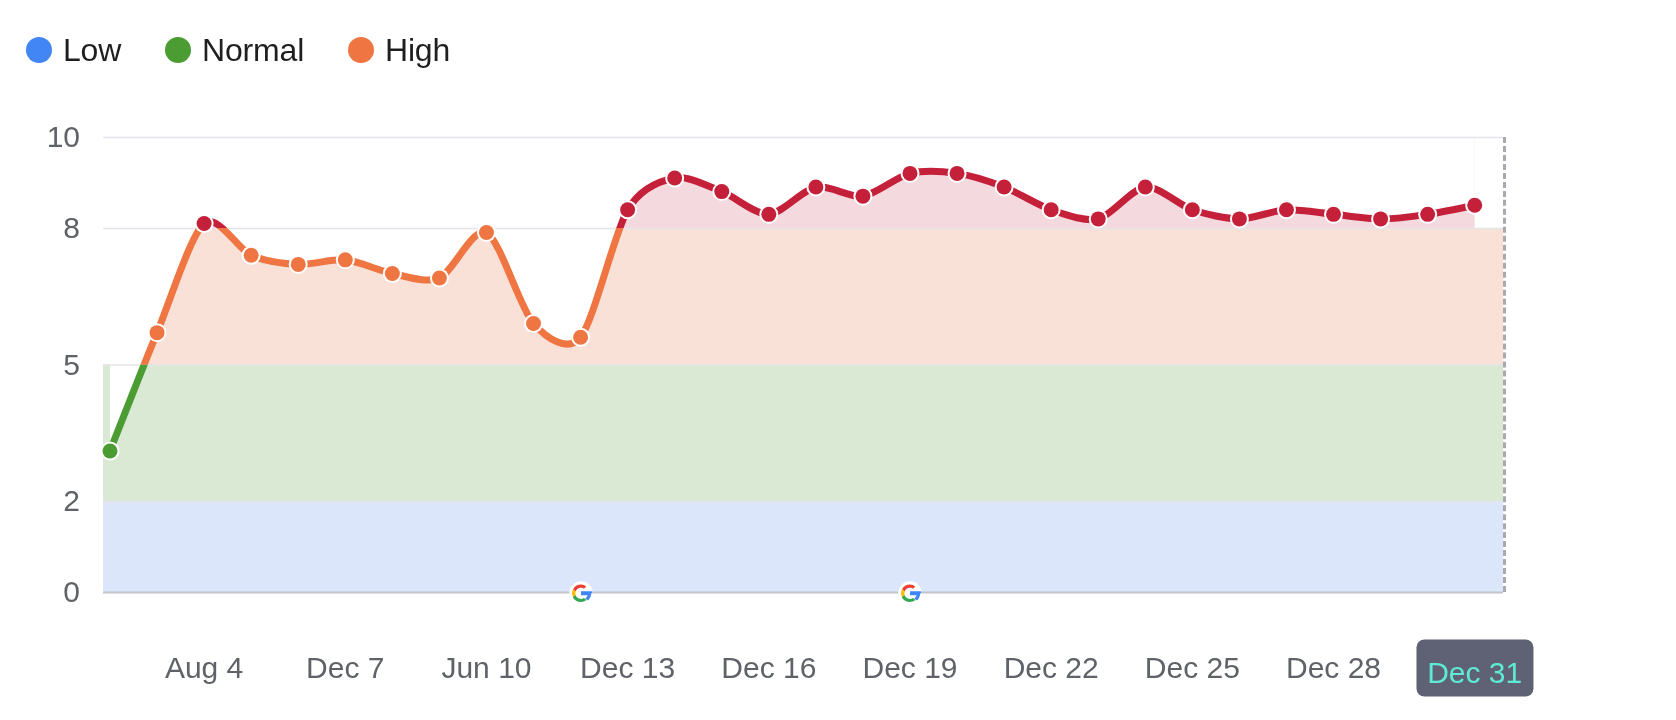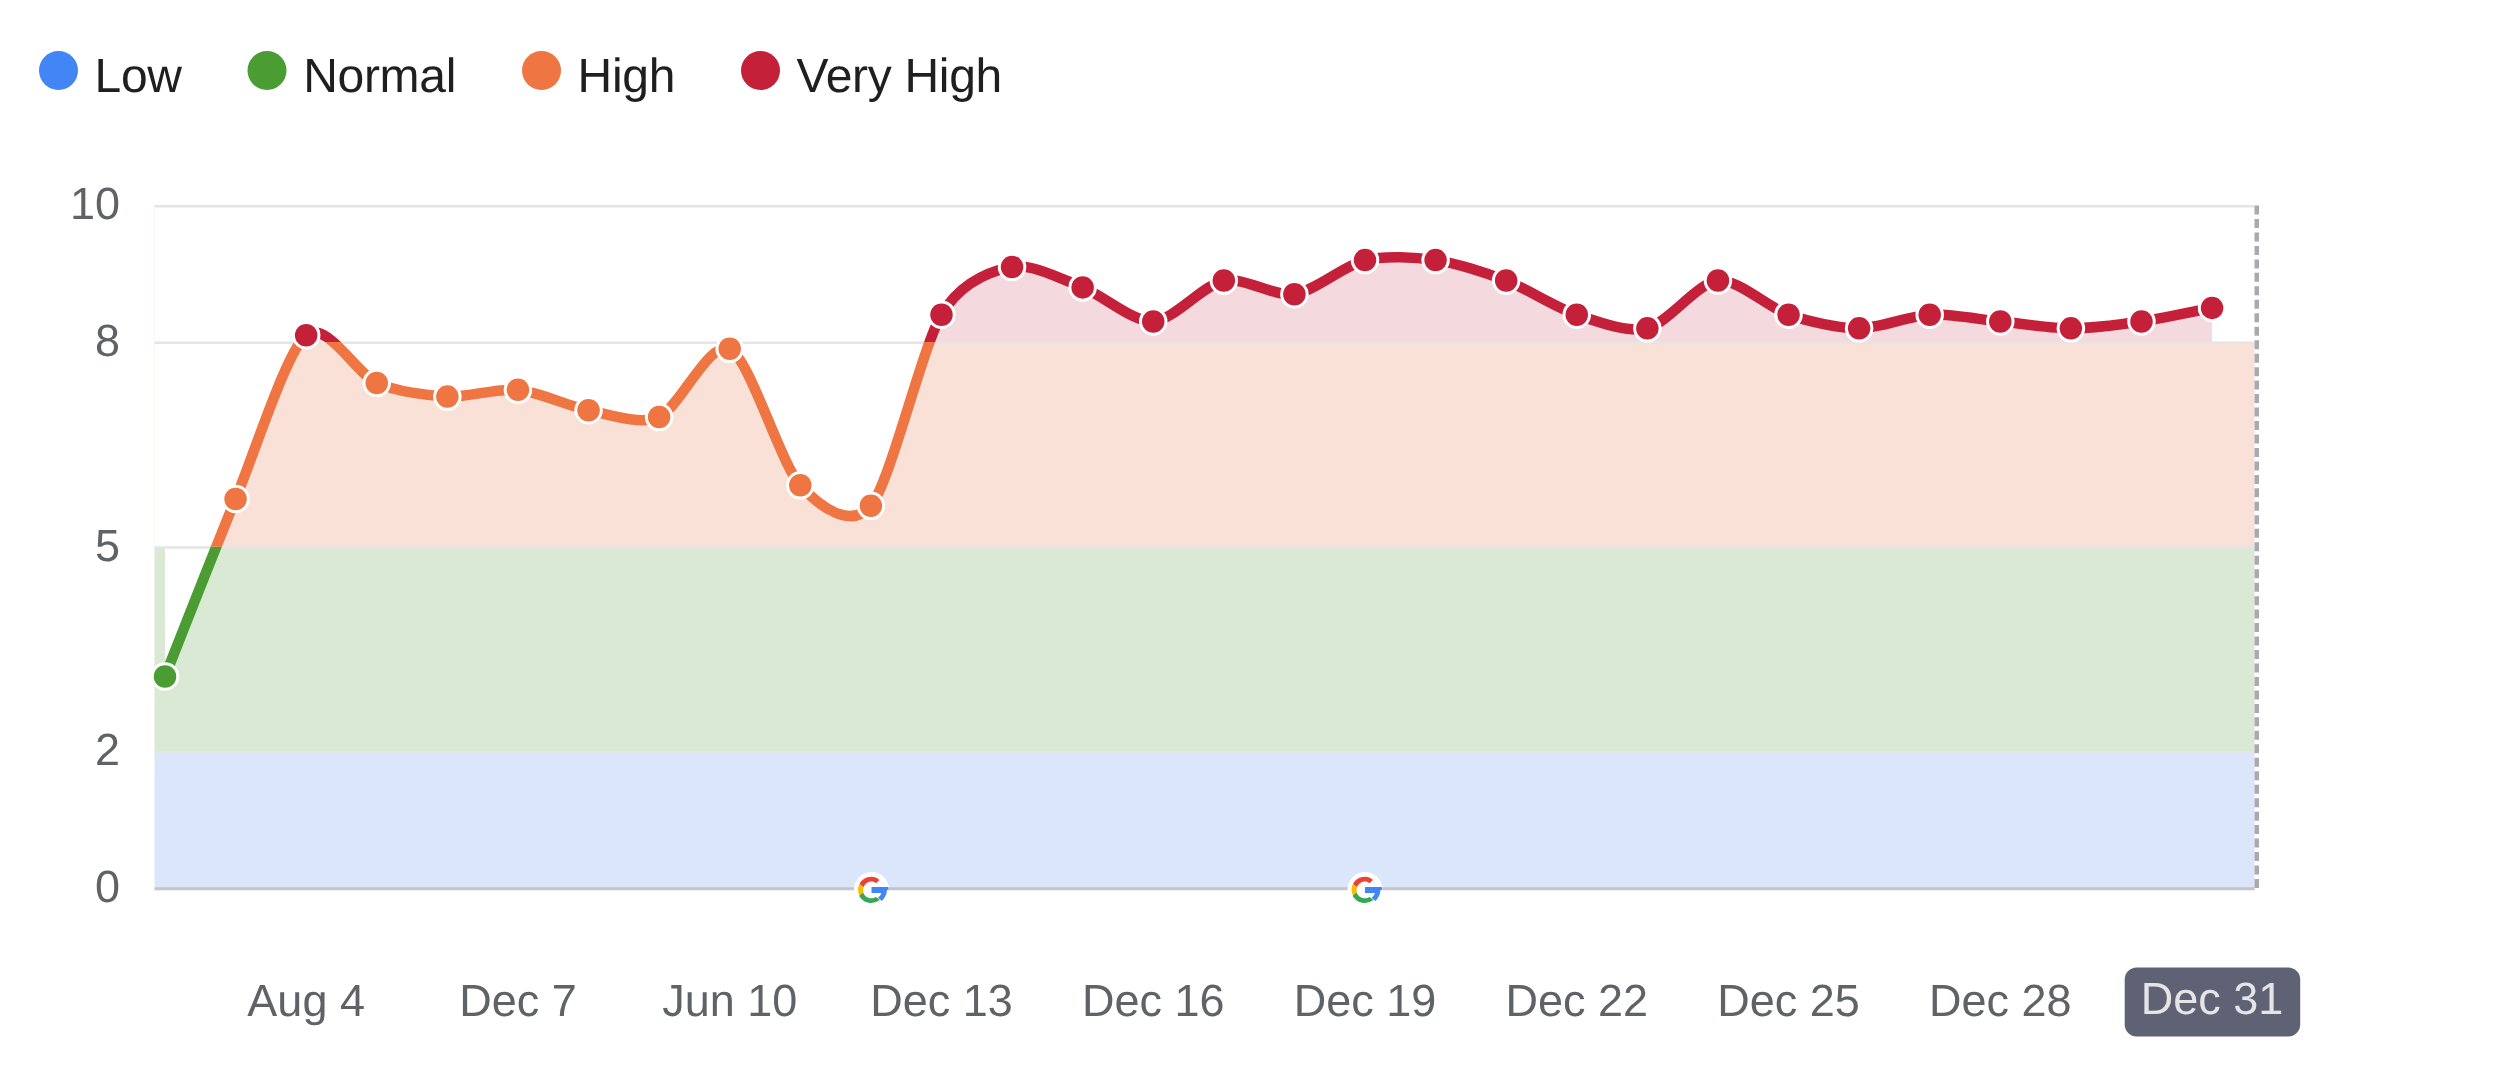--- a/index.html
+++ b/index.html
@@ -26,20 +26,21 @@
     position: absolute;
     left: 26px;
     top: 24px;
     display: flex;
     align-items: center;
     gap: 0px;
     height: 52px;
   }
   .legend-item {
     display: flex;
+    align-items: center;
     margin-right: 44px;
   }
   .legend-dot {
     width: 26px;
     height: 26px;
     border-radius: 50%;
     margin-right: 11px;
     flex: 0 0 auto;
   }
   .legend-label {
@@ -90,23 +91,23 @@
     position: absolute;
     top: 668px;
     transform: translate(-50%, -50%);
     font-size: 30px;
     color: #5f6368;
     white-space: nowrap;
     line-height: 1;
   }
   .xlabel.highlight {
     background: #5f6275;
-    color: #e5e5e5;
+    color: #5eead4;
     border-radius: 8px;
-    padding: 7px 11px 9px 11px;
+    padding: 18px 11px 9px 11px;
   }
 
   
   .end-dash {
     position: absolute;
     top: 137px;
     width: 0;
     border-left: 3px dashed #a9a9b2;
     height: 455px;
   }
@@ -131,24 +132,20 @@
         <span class="legend-dot" style="background: rgb(66, 133, 244);"></span>
         <span class="legend-label">Low</span>
       </div>
       <div class="legend-item">
         <span class="legend-dot" style="background: rgb(74, 156, 51);"></span>
         <span class="legend-label">Normal</span>
       </div>
       <div class="legend-item">
         <span class="legend-dot" style="background: rgb(239, 117, 66);"></span>
         <span class="legend-label">High</span>
-      </div>
-      <div class="legend-item">
-        <span class="legend-dot" style="background: rgb(197, 32, 58);"></span>
-        <span class="legend-label">Very High</span>
       </div>
     </div>
 
   <div class="chart-wrap">
     <div class="plot" id="plot">
 
     <div class="band" style="top: 364px; height: 91px; background: rgb(219, 230, 251);"></div>
         <div class="band" style="top: 227.5px; height: 136.5px; background: rgb(217, 233, 212);"></div>
         <div class="band" style="top: 91px; height: 136.5px; background: rgb(249, 225, 215);"></div>
         <div class="band" style="top: 0px; height: 91px; background: rgb(244, 218, 222);"></div>

